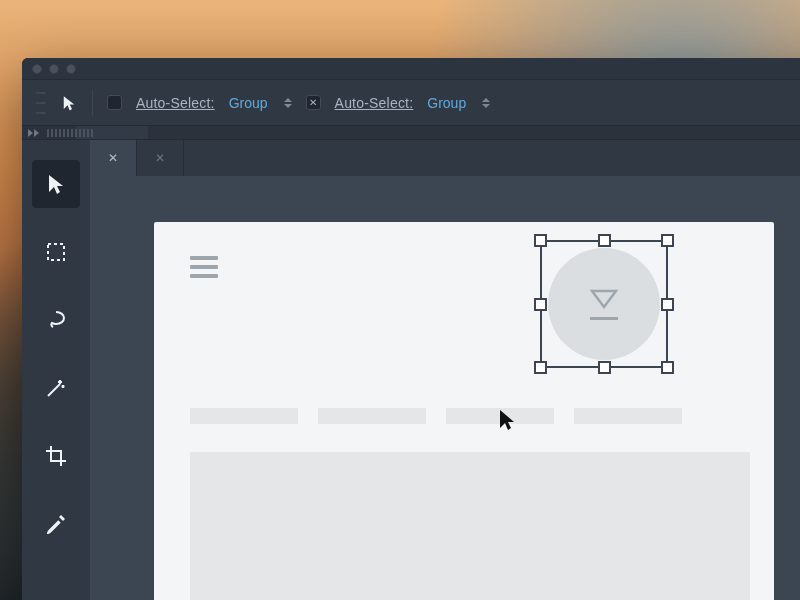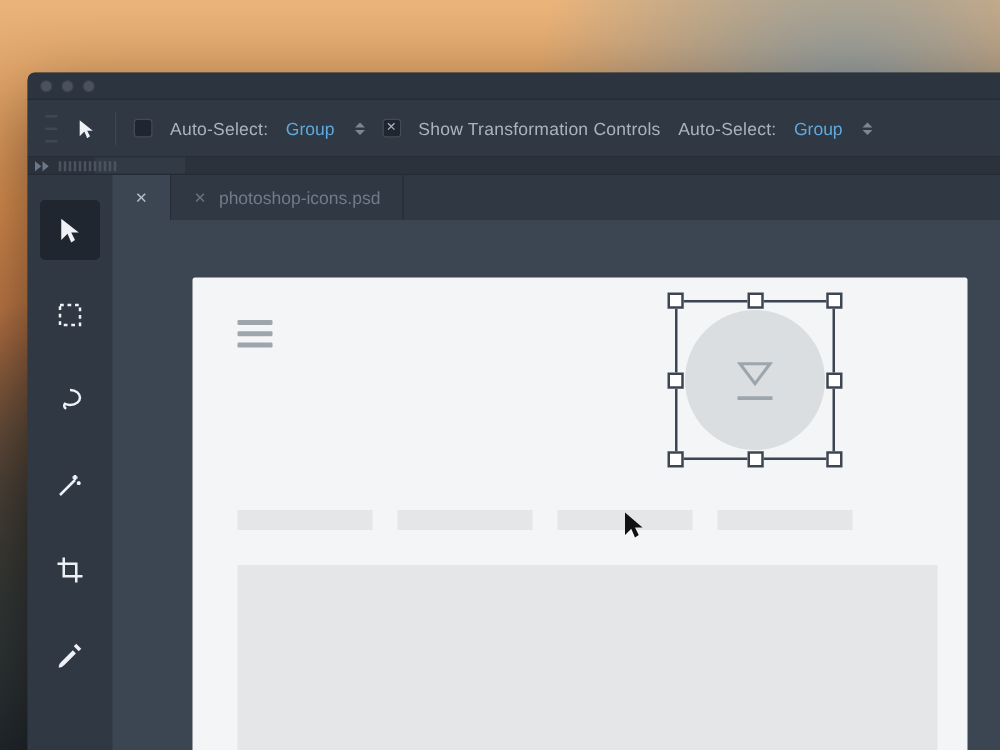--- a/index.html
+++ b/index.html
@@ -24,21 +24,21 @@
   
   .optbar { height:46px; width:100%; background:#303843; display:flex; align-items:center;
     padding:0 14px; color:#a9b4c1; font-size:14px; gap:14px; border-bottom:1px solid #252b34;}
   .grip { width:10px; height:22px; display:flex; flex-direction:column; justify-content:space-between;}
   .grip span{height:2px;width:100%;background:#3f4753;border-radius:1px;}
   .arrow { width:18px; height:18px; position:relative; }
   .arrow svg{width:18px;height:18px;display:block;}
   .vdiv { width:1px; height:26px; background:#3d4651; }
   .chk  { width:15px; height:15px; background:#20262f; border:1px solid #424b56; border-radius:3px; display:inline-flex; align-items:center; justify-content:center; flex:none;}
   .chk.checked::after{content:"✕"; font-size:10px; color:#a9b4c1; line-height:1;}
-  .lbl { letter-spacing:.2px; }
+  .lbl { letter-spacing:.2px;text-decoration:underline; }
   .val { color:#5fa9df; }
   .stepper{display:flex;flex-direction:column;gap:2px;margin-left:2px;}
   .stepper span{width:0;height:0;border-left:4px solid transparent;border-right:4px solid transparent;}
   .stepper .up{border-bottom:4px solid #7c8794;}
   .stepper .down{border-top:4px solid #7c8794;}
   
   .strip{height:14px;width:100%;background:linear-gradient(90deg,#2b323c 0 6%, #323a45 6% 14%, #2b323c 14% 100%);
     border-bottom:1px solid #252b34; display:flex; align-items:center; padding-left:6px; gap:2px;}
   .strip .px{height:8px;width:2px;background:#4a5360;}
   .strip .dbl{display:flex;gap:1px;margin-right:6px;}
@@ -103,21 +103,20 @@
 
     <div class="chk"></div>
     <span class="lbl">Auto-Select:</span>
     <span class="val">Group</span>
     <div class="stepper">
         <span class="up"></span>
         <span class="down"></span>
       </div>
 
     <div class="chk checked"></div>
-    <span class="lbl">Show Transformation Controls</span>
 
     <span class="lbl">Auto-Select:</span>
     <span class="val">Group</span>
     <div class="stepper">
         <span class="up"></span>
         <span class="down"></span>
       </div>
   </div>
 
   <div class="strip">
@@ -177,21 +176,20 @@
       </div>
     </div>
 
     <div class="ws">
       <div class="tabs">
         <div class="tab active">
           <span class="x">✕</span>
         </div>
         <div class="tab">
           <span class="x">✕</span>
-          <span>photoshop-icons.psd</span>
         </div>
       </div>
 
       <div class="canvas-holder">
         <div class="artboard">
           <div class="ham">
               <span></span>
               <span></span>
               <span></span>
             </div>

